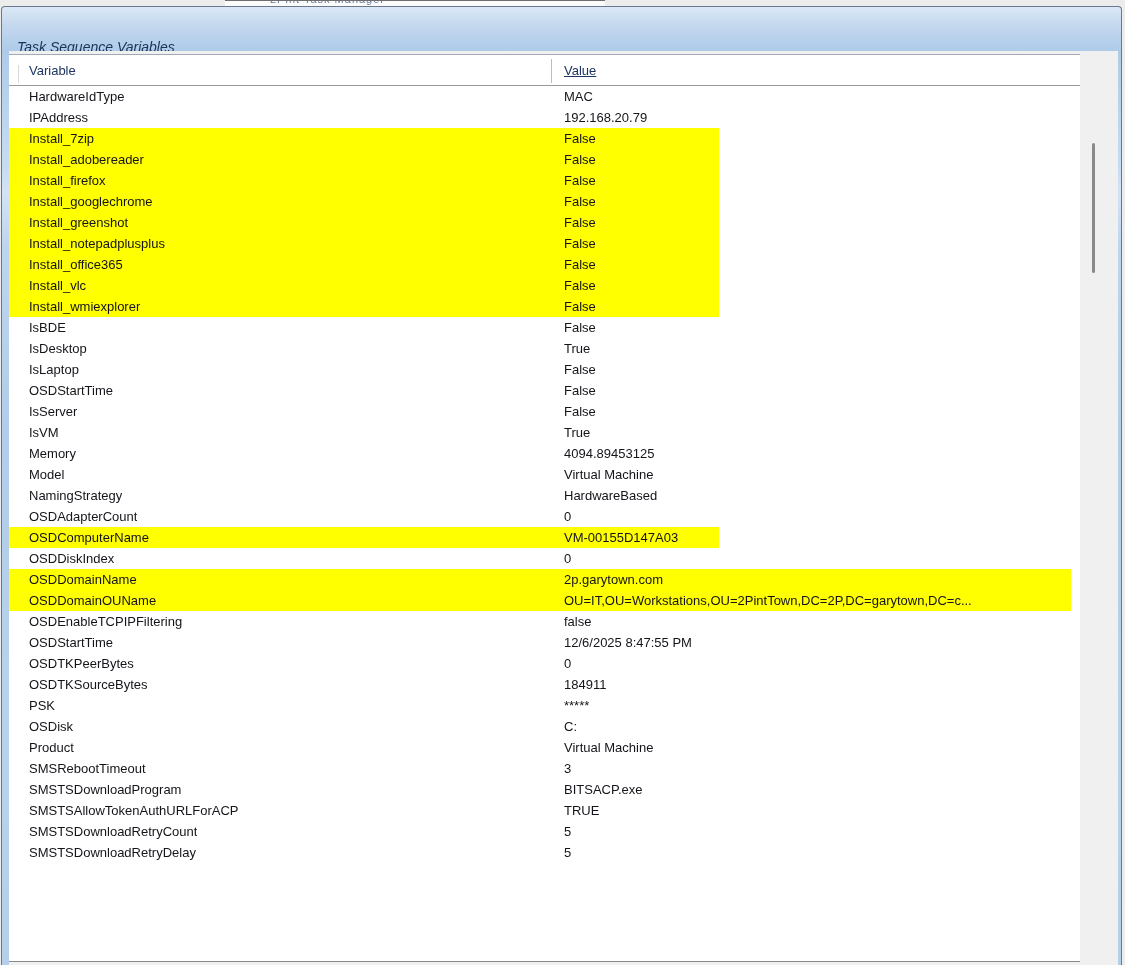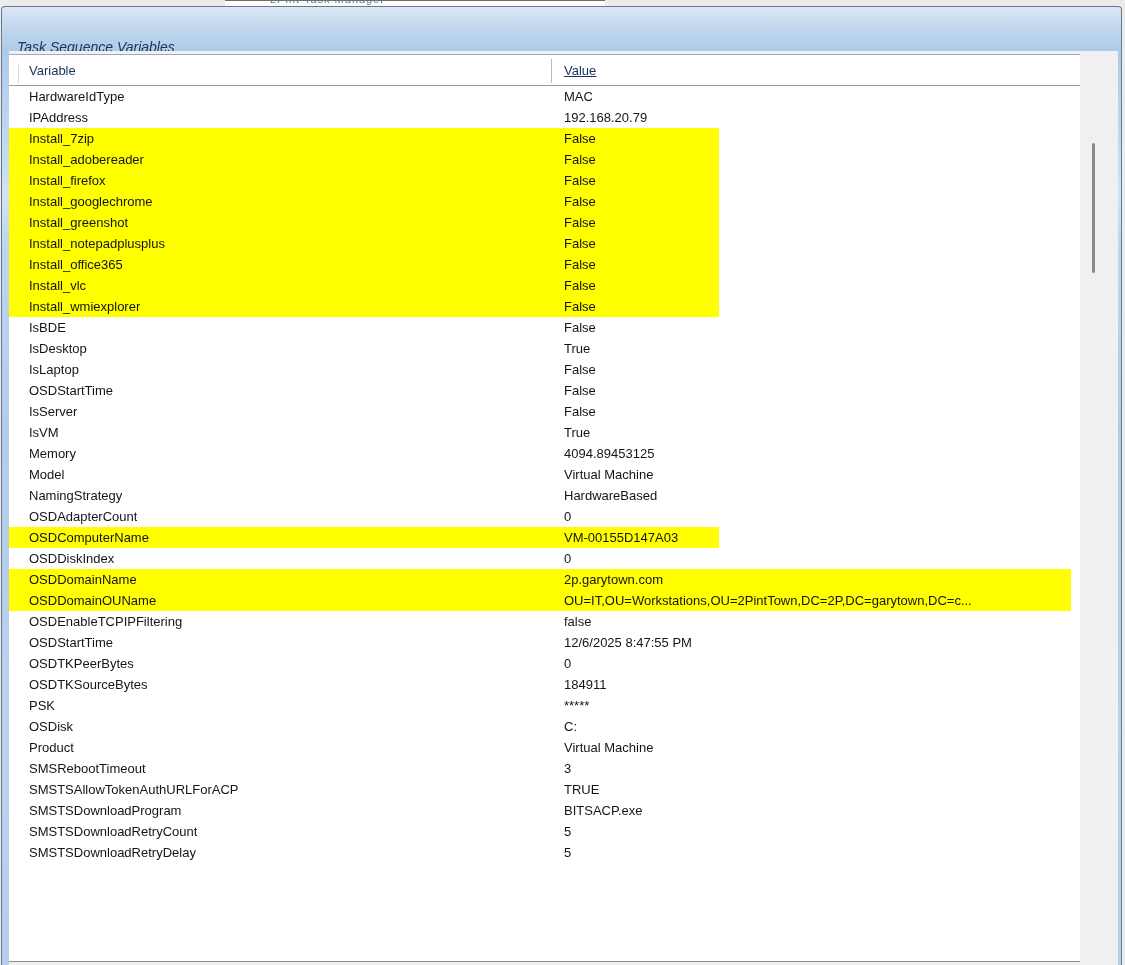--- a/index.html
+++ b/index.html
@@ -227,26 +227,26 @@
           </div>
           <div class="row">
             <span class="cell var">Product</span>
             <span class="cell val">Virtual Machine</span>
           </div>
           <div class="row">
             <span class="cell var">SMSRebootTimeout</span>
             <span class="cell val">3</span>
           </div>
           <div class="row">
+            <span class="cell var">SMSTSDownloadProgram</span>
+            <span class="cell val">BITSACP.exe</span>
+          </div>
+          <div class="row">
             <span class="cell var">SMSTSAllowTokenAuthURLForACP</span>
             <span class="cell val">TRUE</span>
-          </div>
-          <div class="row">
-            <span class="cell var">SMSTSDownloadProgram</span>
-            <span class="cell val">BITSACP.exe</span>
           </div>
           <div class="row">
             <span class="cell var">SMSTSDownloadRetryCount</span>
             <span class="cell val">5</span>
           </div>
           <div class="row">
             <span class="cell var">SMSTSDownloadRetryDelay</span>
             <span class="cell val">5</span>
           </div>
         </div>

